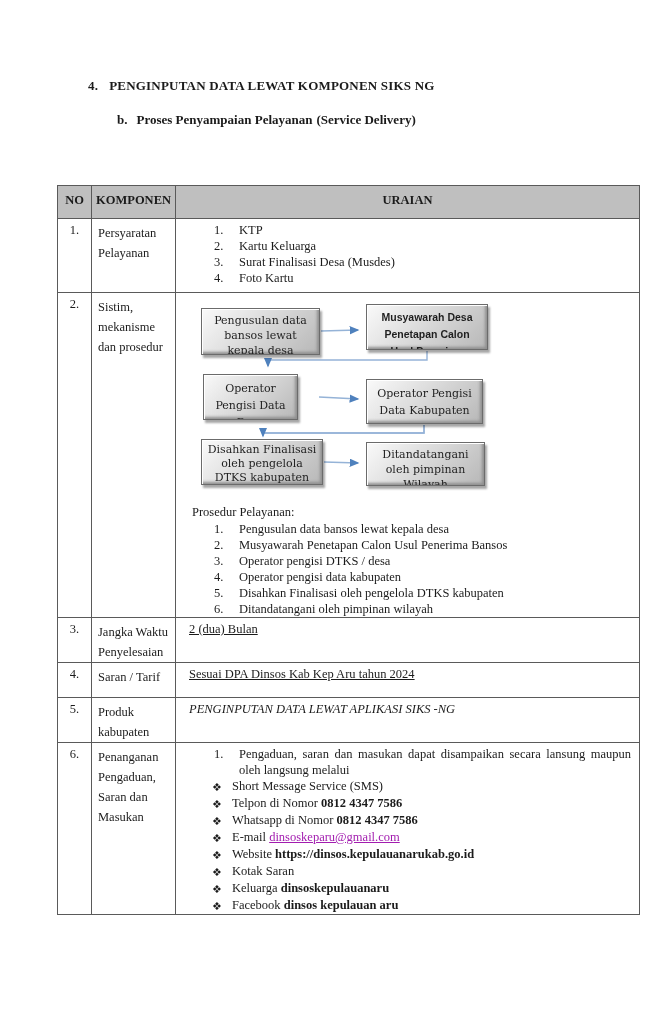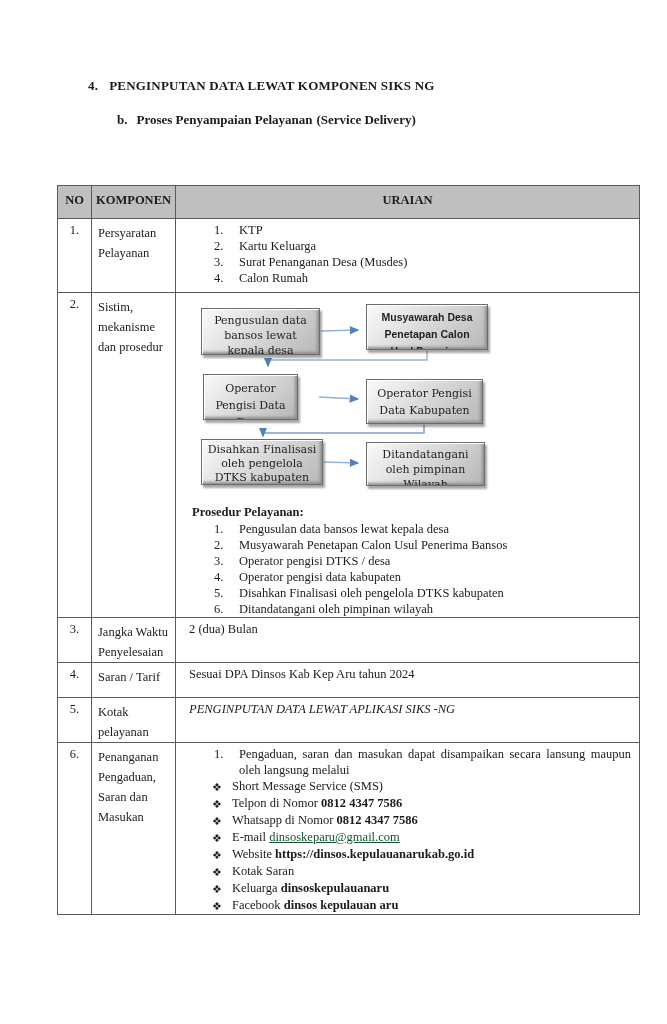--- a/index.html
+++ b/index.html
@@ -49,32 +49,32 @@
   .fbox.sans { font-family:"Liberation Sans", sans-serif; font-weight:bold;
                font-size:10.5px; line-height:17px; }
   .fb1 { left:13px;  top:5px;   width:119px; height:47px; }
   .fb2 { left:178px; top:1px;   width:122px; height:46px; }
   .fb3 { left:15px;  top:71px;  width:95px; height:46px; line-height:17px; padding-top:5px;}
   .fb4 { left:178px; top:76px;  width:117px; height:45px; line-height:17px; padding-top:5px;}
   .fb5 { left:13px;  top:136px; width:122px; height:46px; line-height:14px; padding-top:3px;}
   .fb6 { left:178px; top:139px; width:119px; height:44px; }
   svg.arrows { position:absolute; left:0; top:0; width:448px; height:192px; }
 
-  .prosedur-title { font-weight:bold; margin:9px 0 1px 16px; }
+  .prosedur-title { font-weight:normal; margin:9px 0 1px 16px; }
 
   
   .item1 { display:flex; padding-left:38px; }
   .item1 .mark { flex:none; width:25px; }
   .item1 .txt { flex:1; text-align:justify; padding-right:2px; }
   .blist { list-style:none; }
   .blist li { display:flex; padding-left:36px; }
   .blist .bm { flex:none; width:20px; font-size:11px; padding-top:1px; }
   .blist b { white-space:pre-wrap; }
   .blist .pre { white-space:pre-wrap; }
-  a.mail { color:#14532d; text-decoration:underline; cursor:pointer; }
+  a.mail { color:#a21caf; text-decoration:underline; cursor:pointer; }
   .ital { font-style:italic; }
 </style>
 </head>
 <body>
 
 <div class="page">
 
   <div class="h1">
     <span>4.</span>
     <span>PENGINPUTAN DATA LEWAT KOMPONEN SIKS NG</span>
@@ -108,25 +108,25 @@
             <li>
                 <span class="mark">1.</span>
                 <span class="txt">KTP</span>
               </li>
             <li>
                 <span class="mark">2.</span>
                 <span class="txt">Kartu Keluarga</span>
               </li>
             <li>
                 <span class="mark">3.</span>
-                <span class="txt">Surat Penanganan Desa (Musdes)</span>
+                <span class="txt">Surat Finalisasi Desa (Musdes)</span>
               </li>
             <li>
                 <span class="mark">4.</span>
-                <span class="txt">Calon Rumah</span>
+                <span class="txt">Foto Kartu</span>
               </li>
           </ol>
         </td>
       </tr>
 
       <tr style="height:315px;">
         <td class="no">2.</td>
         <td class="komp">Sistim, mekanisme dan prosedur</td>
         <td class="ur">
 
@@ -180,32 +180,32 @@
                 <span class="mark">6.</span>
                 <span class="txt">Ditandatangani oleh pimpinan wilayah</span>
               </li>
           </ol>
         </td>
       </tr>
 
       <tr style="height:33px;">
         <td class="no">3.</td>
         <td class="komp">Jangka Waktu Penyelesaian</td>
-        <td class="ur" style="padding-left:13px;">2 (dua) Bulan</td>
+        <td class="ur" style="padding-left:13px;text-decoration:underline;">2 (dua) Bulan</td>
       </tr>
 
       <tr style="height:35px;">
         <td class="no">4.</td>
         <td class="komp">Saran / Tarif</td>
-        <td class="ur" style="padding-left:13px;">Sesuai DPA Dinsos Kab Kep Aru tahun 2024</td>
+        <td class="ur" style="padding-left:13px;text-decoration:underline;">Sesuai DPA Dinsos Kab Kep Aru tahun 2024</td>
       </tr>
 
       <tr style="height:35px;">
         <td class="no">5.</td>
-        <td class="komp">Kotak pelayanan</td>
+        <td class="komp">Produk kabupaten</td>
         <td class="ur ital" style="padding-left:13px;">PENGINPUTAN DATA LEWAT APLIKASI SIKS -NG</td>
       </tr>
 
       <tr style="height:163px;">
         <td class="no">6.</td>
         <td class="komp">Penanganan Pengaduan, Saran dan Masukan</td>
         <td class="ur">
           <div class="item1">
             <span class="mark">1.</span>
             <span class="txt">Pengaduan, saran dan masukan dapat disampaikan secara lansung maupun oleh langsung melalui</span>

